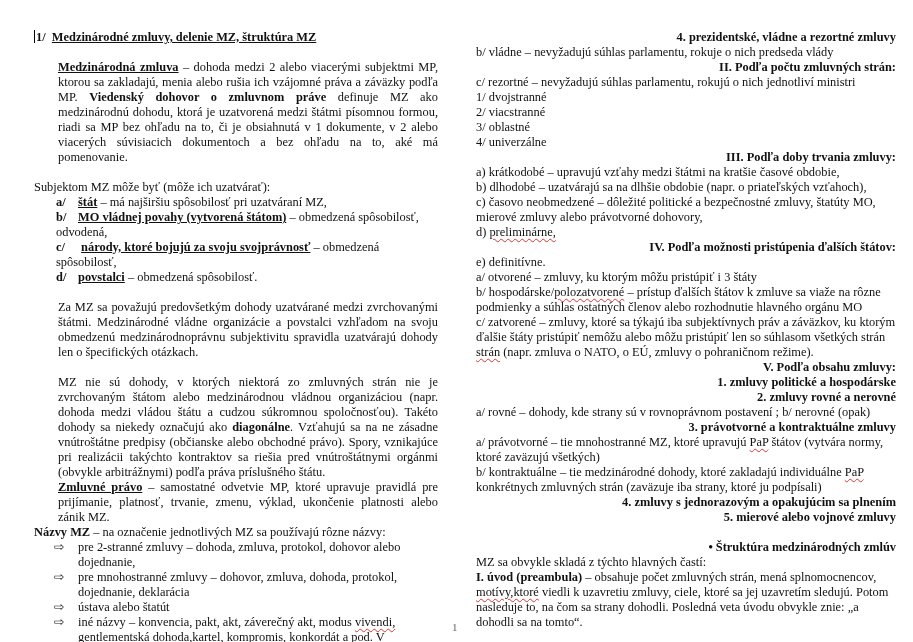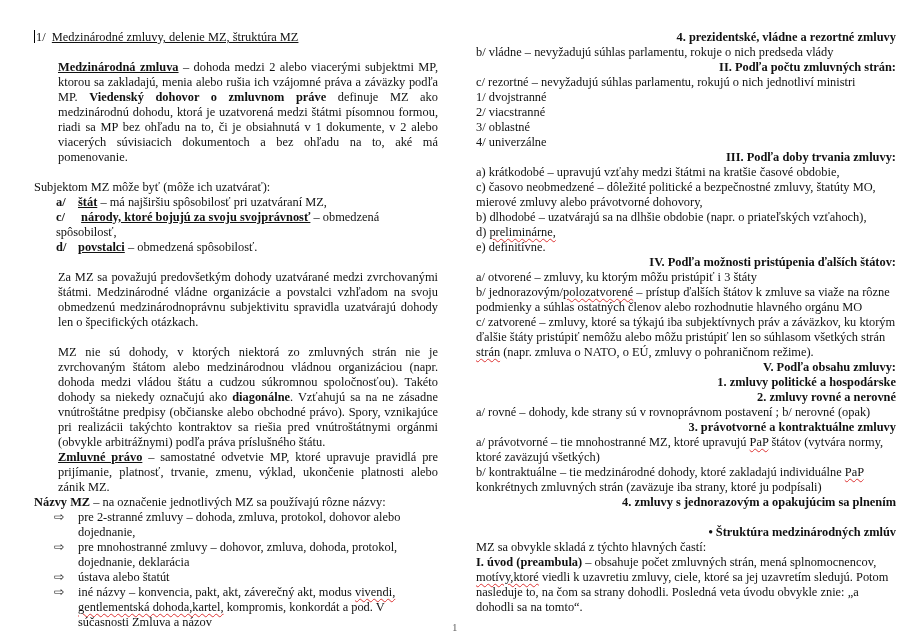--- a/index.html
+++ b/index.html
@@ -7,21 +7,21 @@
          font-family:"Liberation Serif", serif; font-size:12.4px; color:#111; line-height:15px; }
   .col { position:absolute; top:30px; }
   .left { left:34px; width:404px; }
   .right { left:476px; width:420px; }
   .p { margin:0; }
   .j { text-align:justify;margin-left:24px; }
   .gap { height:15px; }
   b, .b { font-weight:bold;text-align:right; }
   .u { text-decoration:underline; }
   .sq { text-decoration:underline wavy #d33; text-decoration-thickness:1px; text-underline-offset:2px;text-align:right; }
-  .title { font-weight:normal; }
+  .title { font-weight:bold; }
   .title .u { text-decoration:underline; }
   .cursor { display:inline-block; width:1px; height:13px; background:#000; vertical-align:-2px; margin-right:1px; }
   .subj { padding-left:22px; }
   .subj .lbl { display:inline-block; width:22px; font-weight:bold; }
   .arrow { padding-left:20px; position:relative; }
   .arrow .ai { position:absolute; left:20px; top:0; width:20px; }
   .arrow .at { display:block; padding-left:24px; padding-right:30px; }
   .pageno { position:absolute; top:620px; left:452px; font-size:11px; color:#666; }
 </style>
 </head>
@@ -32,20 +32,21 @@
     <span class="cursor"></span><span>1/</span>&nbsp;&nbsp;<span class="u">Medzinárodné zmluvy, delenie MZ, štruktúra MZ</span>
   </p>
   <div class="gap"></div>
   <p class="p j">
     <b class="u">Medzinárodná zmluva</b><span> – dohoda medzi 2 alebo viacerými subjektmi MP, ktorou sa zakladajú, menia alebo rušia ich vzájomné práva a záväzky podľa MP. </span><b>Viedenský dohovor o zmluvnom práve</b><span> definuje MZ ako medzinárodnú dohodu, ktorá je uzatvorená medzi štátmi písomnou formou, riadi sa MP bez ohľadu na to, či je obsiahnutá v 1 dokumente, v 2 alebo viacerých súvisiacich dokumentoch a bez ohľadu na to, aké má pomenovanie.</span>
   </p>
   <div class="gap"></div>
   <p class="p">Subjektom MZ môže byť (môže ich uzatvárať):</p>
   <div>
     <div class="subj"><span class="lbl">a/</span><b class="u">štát</b><span> – má najširšiu spôsobilosť pri uzatváraní MZ,</span></div>
+    <div class="subj"><span class="lbl">b/</span><b class="u">MO vládnej povahy (vytvorená štátom)</b><span> – obmedzená spôsobilosť, odvodená,</span></div>
     <div class="subj"><span class="lbl">c/</span>&nbsp;<b class="u">národy, ktoré bojujú za svoju svojprávnosť</b><span> – obmedzená spôsobilosť,</span></div>
     <div class="subj"><span class="lbl">d/</span><b class="u">povstalci</b><span> – obmedzená spôsobilosť.</span></div>
   </div>
   <div class="gap"></div>
   <p class="p j">Za MZ sa považujú predovšetkým dohody uzatvárané medzi zvrchovanými štátmi. Medzinárodné vládne organizácie a povstalci vzhľadom na svoju obmedzenú medzinárodnoprávnu subjektivitu spravidla uzatvárajú dohody len o špecifických otázkach.</p>
   <div class="gap"></div>
   <p class="p j">
     <span>MZ nie sú dohody, v ktorých niektorá zo zmluvných strán nie je zvrchovaným štátom alebo medzinárodnou vládnou organizáciou (napr. dohoda medzi vládou štátu a cudzou súkromnou spoločnosťou). Takéto dohody sa niekedy označujú ako </span><b>diagonálne</b><span>. Vzťahujú sa na ne zásadne vnútroštátne predpisy (občianske alebo obchodné právo). Spory, vznikajúce pri realizácii takýchto kontraktov sa riešia pred vnútroštátnymi orgánmi (obvykle arbitrážnymi) podľa práva príslušného štátu.</span>
   </p>
   <p class="p j">
@@ -79,36 +80,37 @@
   <p class="p b">4. prezidentské, vládne a rezortné zmluvy</p>
   <p class="p">b/ vládne – nevyžadujú súhlas parlamentu, rokuje o nich predseda vlády</p>
   <p class="p b">II. Podľa počtu zmluvných strán:</p>
   <p class="p">c/ rezortné – nevyžadujú súhlas parlamentu, rokujú o nich jednotliví ministri</p>
   <p class="p">1/ dvojstranné</p>
   <p class="p">2/  viacstranné</p>
   <p class="p">3/ oblastné</p>
   <p class="p">4/ univerzálne</p>
   <p class="p b">III. Podľa doby trvania zmluvy:</p>
   <p class="p">a) krátkodobé – upravujú vzťahy medzi štátmi na kratšie časové obdobie,</p>
+  <p class="p">b) dlhodobé – uzatvárajú sa na dlhšie obdobie (napr. o priateľských vzťahoch),</p>
   <p class="p">c) časovo neobmedzené – dôležité politické a bezpečnostné zmluvy, štatúty MO, mierové zmluvy alebo právotvorné dohovory,</p>
-  <p class="p">b) dlhodobé – uzatvárajú sa na dlhšie obdobie (napr. o priateľských vzťahoch),</p>
   <p class="p"><span>d) </span><span class="sq">preliminárne,</span></p>
+  <p class="p b">IV. Podľa možnosti pristúpenia ďalších štátov:</p>
   <p class="p">e) definitívne.</p>
-  <p class="p b">IV. Podľa možnosti pristúpenia ďalších štátov:</p>
   <p class="p">a/ otvorené – zmluvy, ku ktorým môžu pristúpiť i 3 štáty</p>
-  <p class="p"><span>b/ jednorazovým/</span><span class="sq">polozatvorené</span><span> – prístup ďalších štátov k zmluve sa viaže na rôzne podmienky a súhlas ostatných členov alebo rozhodnutie hlavného orgánu MO</span></p>
+  <p class="p"><span>b/ hospodárske/</span><span class="sq">polozatvorené</span><span> – prístup ďalších štátov k zmluve sa viaže na rôzne podmienky a súhlas ostatných členov alebo rozhodnutie hlavného orgánu MO</span></p>
   <p class="p"><span>c/ zatvorené – zmluvy, ktoré sa týkajú iba subjektívnych práv a záväzkov, ku ktorým ďalšie štáty pristúpiť nemôžu alebo môžu pristúpiť len so súhlasom všetkých strán </span><span class="sq">strán</span><span> (napr. zmluva o NATO, o EÚ, zmluvy o pohraničnom režime).</span></p>
   <p class="p b">V. Podľa obsahu zmluvy:</p>
   <p class="p b">1. zmluvy politické a hospodárske</p>
   <p class="p b">2. zmluvy rovné a nerovné</p>
   <p class="p">a/ rovné – dohody, kde strany sú v rovnoprávnom postavení ; b/ nerovné (opak)</p>
   <p class="p b">3. právotvorné a kontraktuálne zmluvy</p>
   <p class="p"><span>a/ právotvorné – tie mnohostranné MZ, ktoré upravujú </span><span class="sq">PaP</span><span> štátov (vytvára normy, ktoré zaväzujú všetkých)</span></p>
   <p class="p"><span>b/ kontraktuálne – tie medzinárodné dohody, ktoré zakladajú individuálne </span><span class="sq">PaP</span><span> konkrétnych zmluvných strán (zaväzuje iba strany, ktoré ju podpísali)</span></p>
   <p class="p b">4. zmluvy s jednorazovým a opakujúcim sa plnením</p>
+  <p class="p b">5. mierové alebo vojnové zmluvy</p>
   <div class="gap"></div>
   <p class="p b">• Štruktúra medzinárodných zmlúv</p>
   <p class="p">MZ sa obvykle skladá z týchto hlavných častí:</p>
   <p class="p"><b>I. úvod (preambula)</b><span> – obsahuje počet zmluvných strán, mená splnomocnencov, </span><span class="sq">motívy,ktoré</span><span> viedli k uzavretiu zmluvy, ciele, ktoré sa jej uzavretím sledujú. Potom nasleduje to, na čom sa strany dohodli. Posledná veta úvodu obvykle znie: „a dohodli sa na tomto“.</span></p>
 
 </div>
 
 <div class="pageno">1</div>
 
 </body></html>

